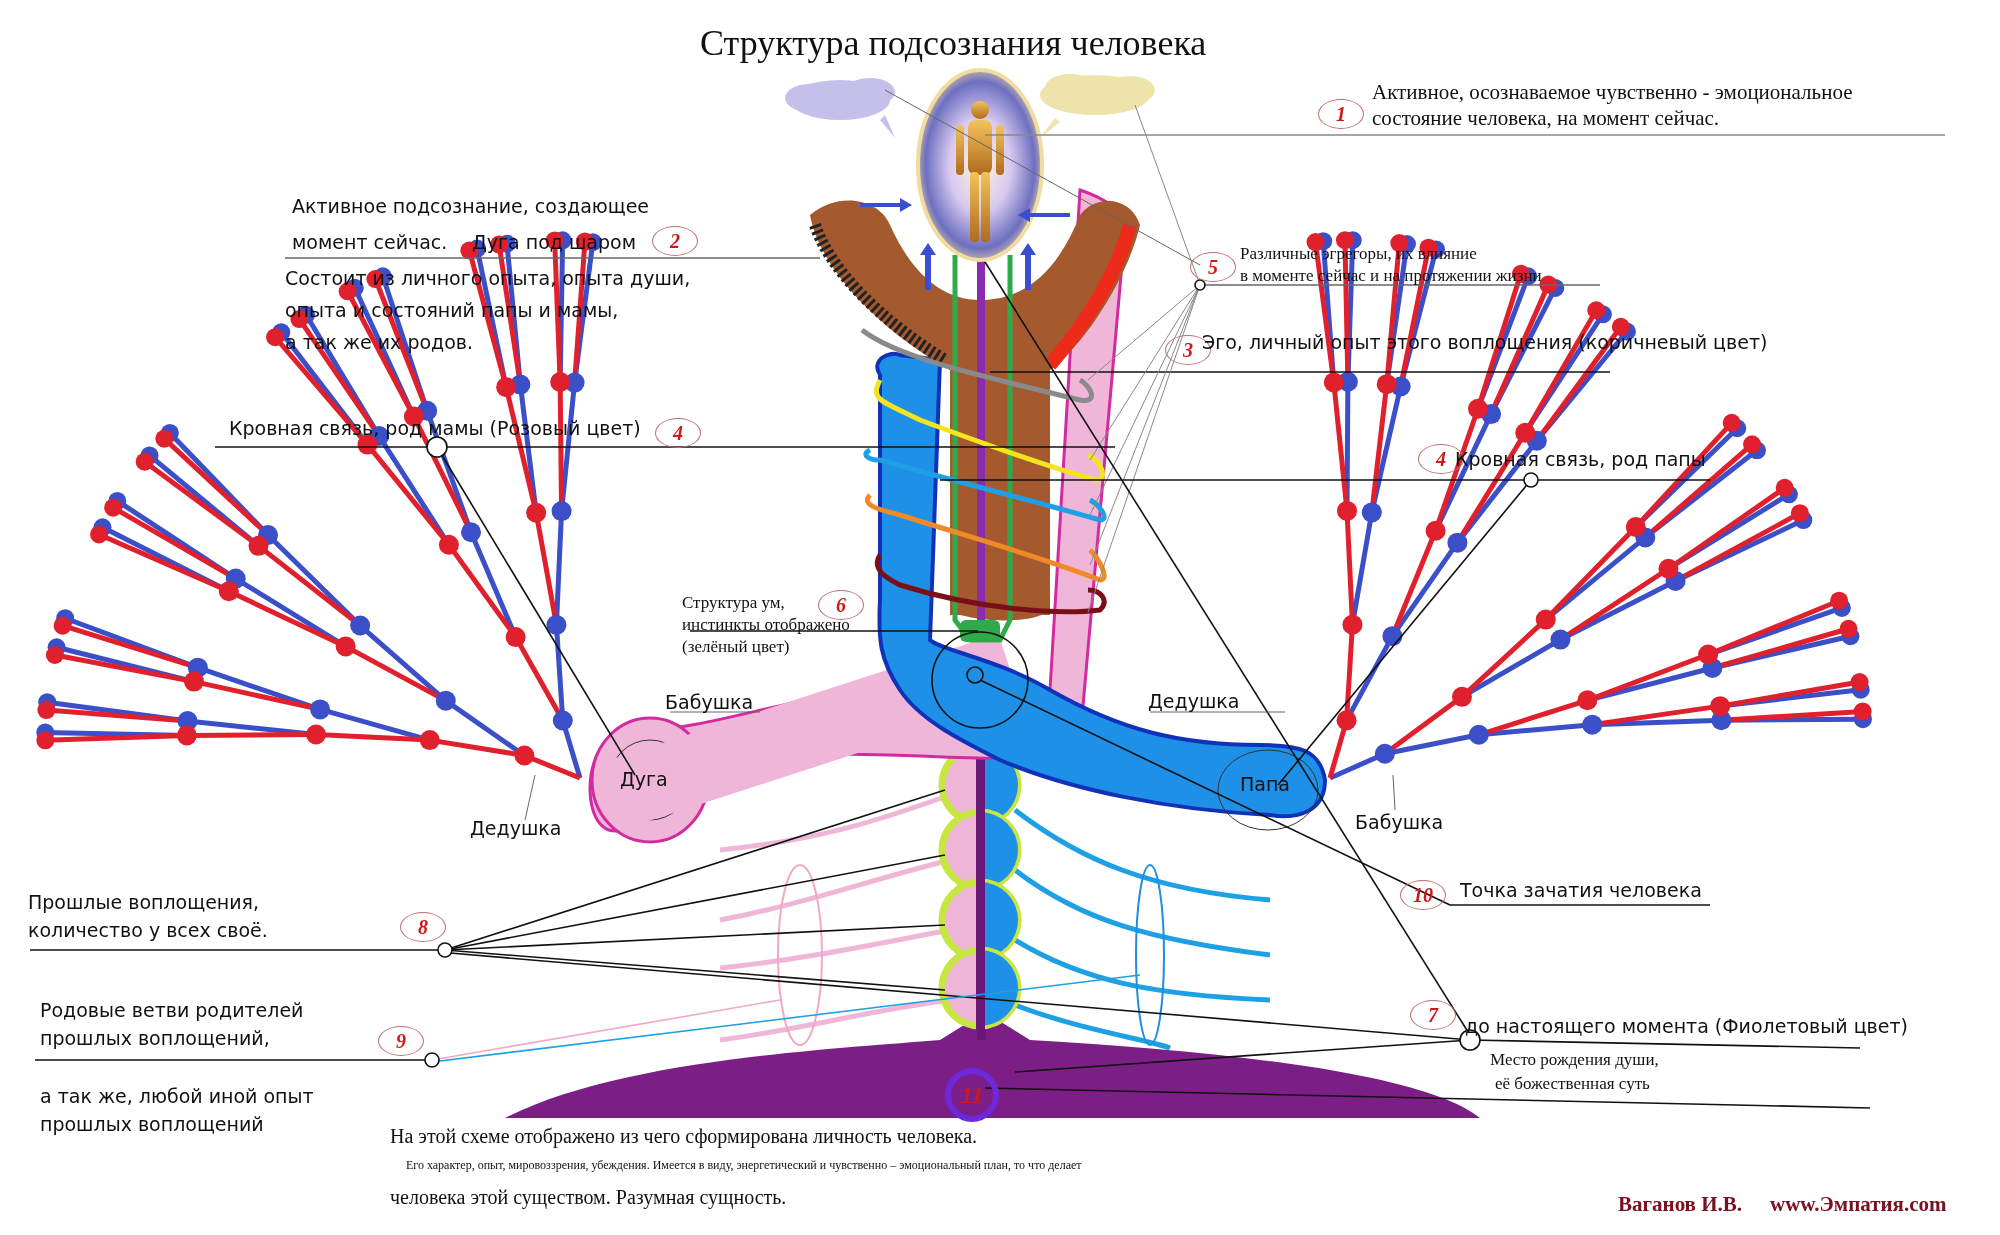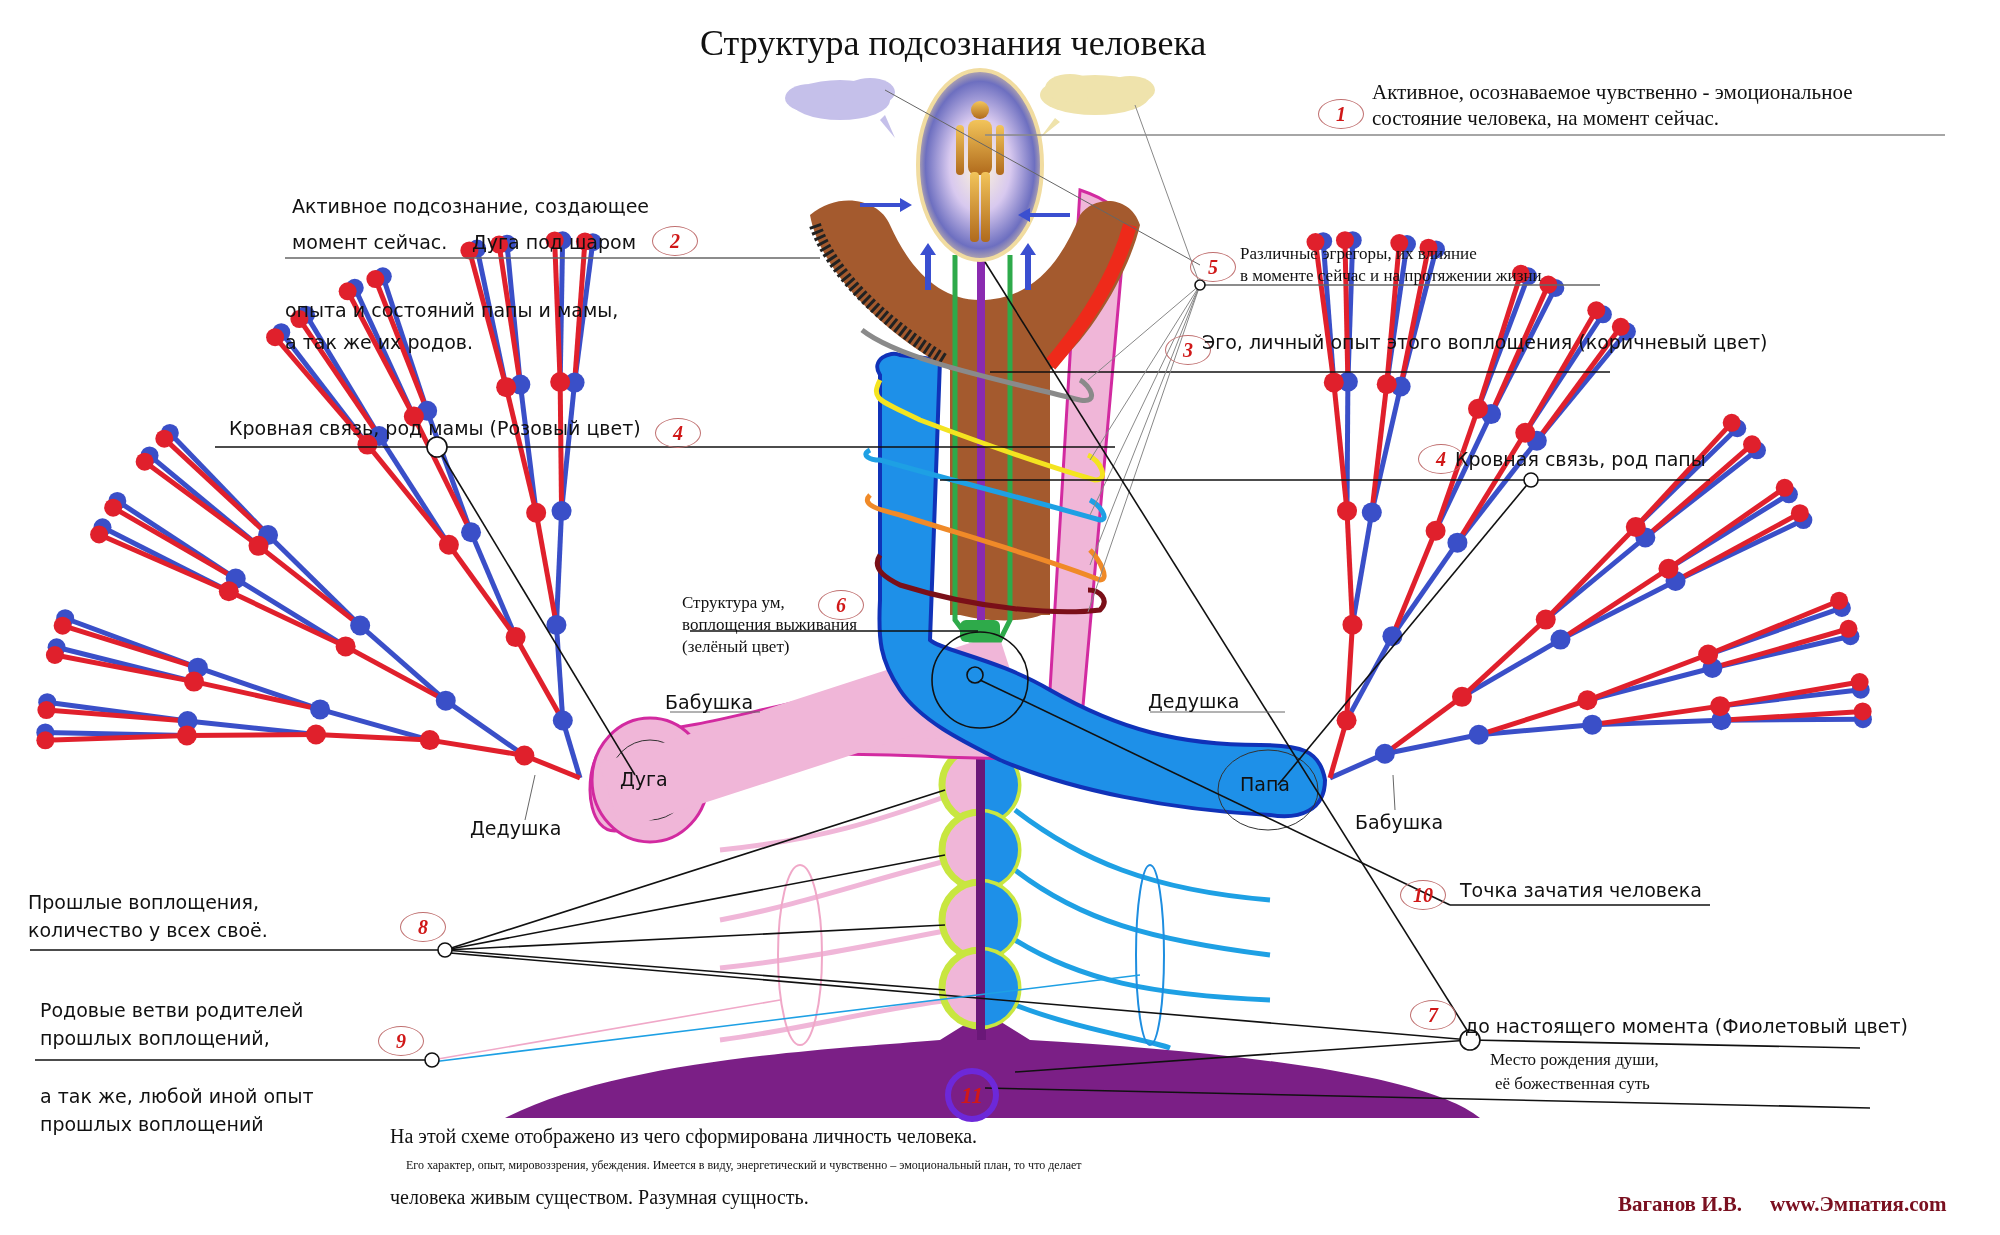--- a/index.html
+++ b/index.html
@@ -451,39 +451,40 @@
 <div class="t title" style="left:700px; top:22px;">Структура подсознания человека</div>
 
 <div class="num" style="left:1318px; top:99px;">1</div>
 <div class="t serif s20" style="left:1372px; top:78px;">Активное, осознаваемое чувственно - эмоциональное</div>
 <div class="t serif s20" style="left:1372px; top:104px;">состояние человека, на момент сейчас.</div>
 
 <div class="t sans" style="left:292px; top:190px;">Активное подсознание, создающее</div>
 <div class="t sans" style="left:292px; top:226px;">момент сейчас.</div>
 <div class="t sans" style="left:472px; top:226px;">Дуга под шаром</div>
 <div class="num" style="left:652px; top:226px;">2</div>
+<div class="t sans" style="left:285px; top:262px;">Состоит из личного опыта, опыта души,</div>
 <div class="t sans" style="left:285px; top:294px;">опыта и состояний папы и мамы,</div>
 <div class="t sans" style="left:285px; top:326px;">а так же их родов.</div>
 
 <div class="num" style="left:1190px; top:252px;">5</div>
 <div class="t serif s18" style="left:1240px; top:242px;">Различные эгрегоры, их влияние</div>
 <div class="t serif s18" style="left:1240px; top:264px;">в моменте сейчас и на протяжении жизни</div>
 
 <div class="num" style="left:1165px; top:335px;">3</div>
 <div class="t sans" style="left:1202px; top:326px;">Эго, личный опыт этого воплощения  (коричневый цвет)</div>
 
 <div class="t sans" style="left:229px; top:412px;">Кровная связь, род мамы  (Розовый цвет)</div>
 <div class="num" style="left:655px; top:418px;">4</div>
 
 <div class="num" style="left:1418px; top:444px;">4</div>
 <div class="t sans" style="left:1455px; top:443px;">Кровная связь, род папы</div>
 
 <div class="t serif s16" style="left:682px; top:592px;">Структура ум,</div>
 <div class="num" style="left:818px; top:590px;">6</div>
-<div class="t serif s16" style="left:682px; top:614px;">воплощения выживания</div>
+<div class="t serif s16" style="left:682px; top:614px;">инстинкты отображено</div>
 <div class="t serif s16" style="left:682px; top:636px;">(зелёный цвет)</div>
 
 <div class="t sans" style="left:665px; top:686px;">Бабушка</div>
 <div class="t sans" style="left:620px; top:763px;">Дуга</div>
 <div class="t sans" style="left:470px; top:812px;">Дедушка</div>
 <div class="t sans" style="left:1148px; top:685px;">Дедушка</div>
 <div class="t sans" style="left:1240px; top:768px;">Папа</div>
 <div class="t sans" style="left:1355px; top:806px;">Бабушка</div>
 
 <div class="num" style="left:1400px; top:880px;">10</div>
@@ -501,18 +502,18 @@
 
 <div class="num" style="left:1410px; top:1000px;">7</div>
 <div class="t sans" style="left:1465px; top:1010px;">до настоящего момента (Фиолетовый цвет)</div>
 
 <div class="num" style="left:945px; top:1068px; width:42px; height:42px; line-height:42px; border:6px solid #6d28d9; font-size:24px;">11</div>
 <div class="t serif s18" style="left:1490px; top:1048px;">Место рождения души,</div>
 <div class="t serif s18" style="left:1495px; top:1072px;">её божественная суть</div>
 
 <div class="t serif" style="left:390px; top:1125px; font-size:20px;">На этой схеме отображено из чего сформирована личность человека.</div>
 <div class="t serif" style="left:406px; top:1158px; font-size:12px;">Его характер, опыт, мировоззрения, убеждения. Имеется в виду, энергетический и чувственно – эмоциональный план, то что делает</div>
-<div class="t serif" style="left:390px; top:1186px; font-size:20px;">человека живым существом. Разумная сущность.</div>
+<div class="t serif" style="left:390px; top:1186px; font-size:20px;">человека этой существом. Разумная сущность.</div>
 
 <div class="t author" style="left:1618px; top:1192px;">Ваганов И.В.</div>
 <div class="t author" style="left:1770px; top:1192px;">www.Эмпатия.com</div>
 
 </div>
 
 </body></html>

